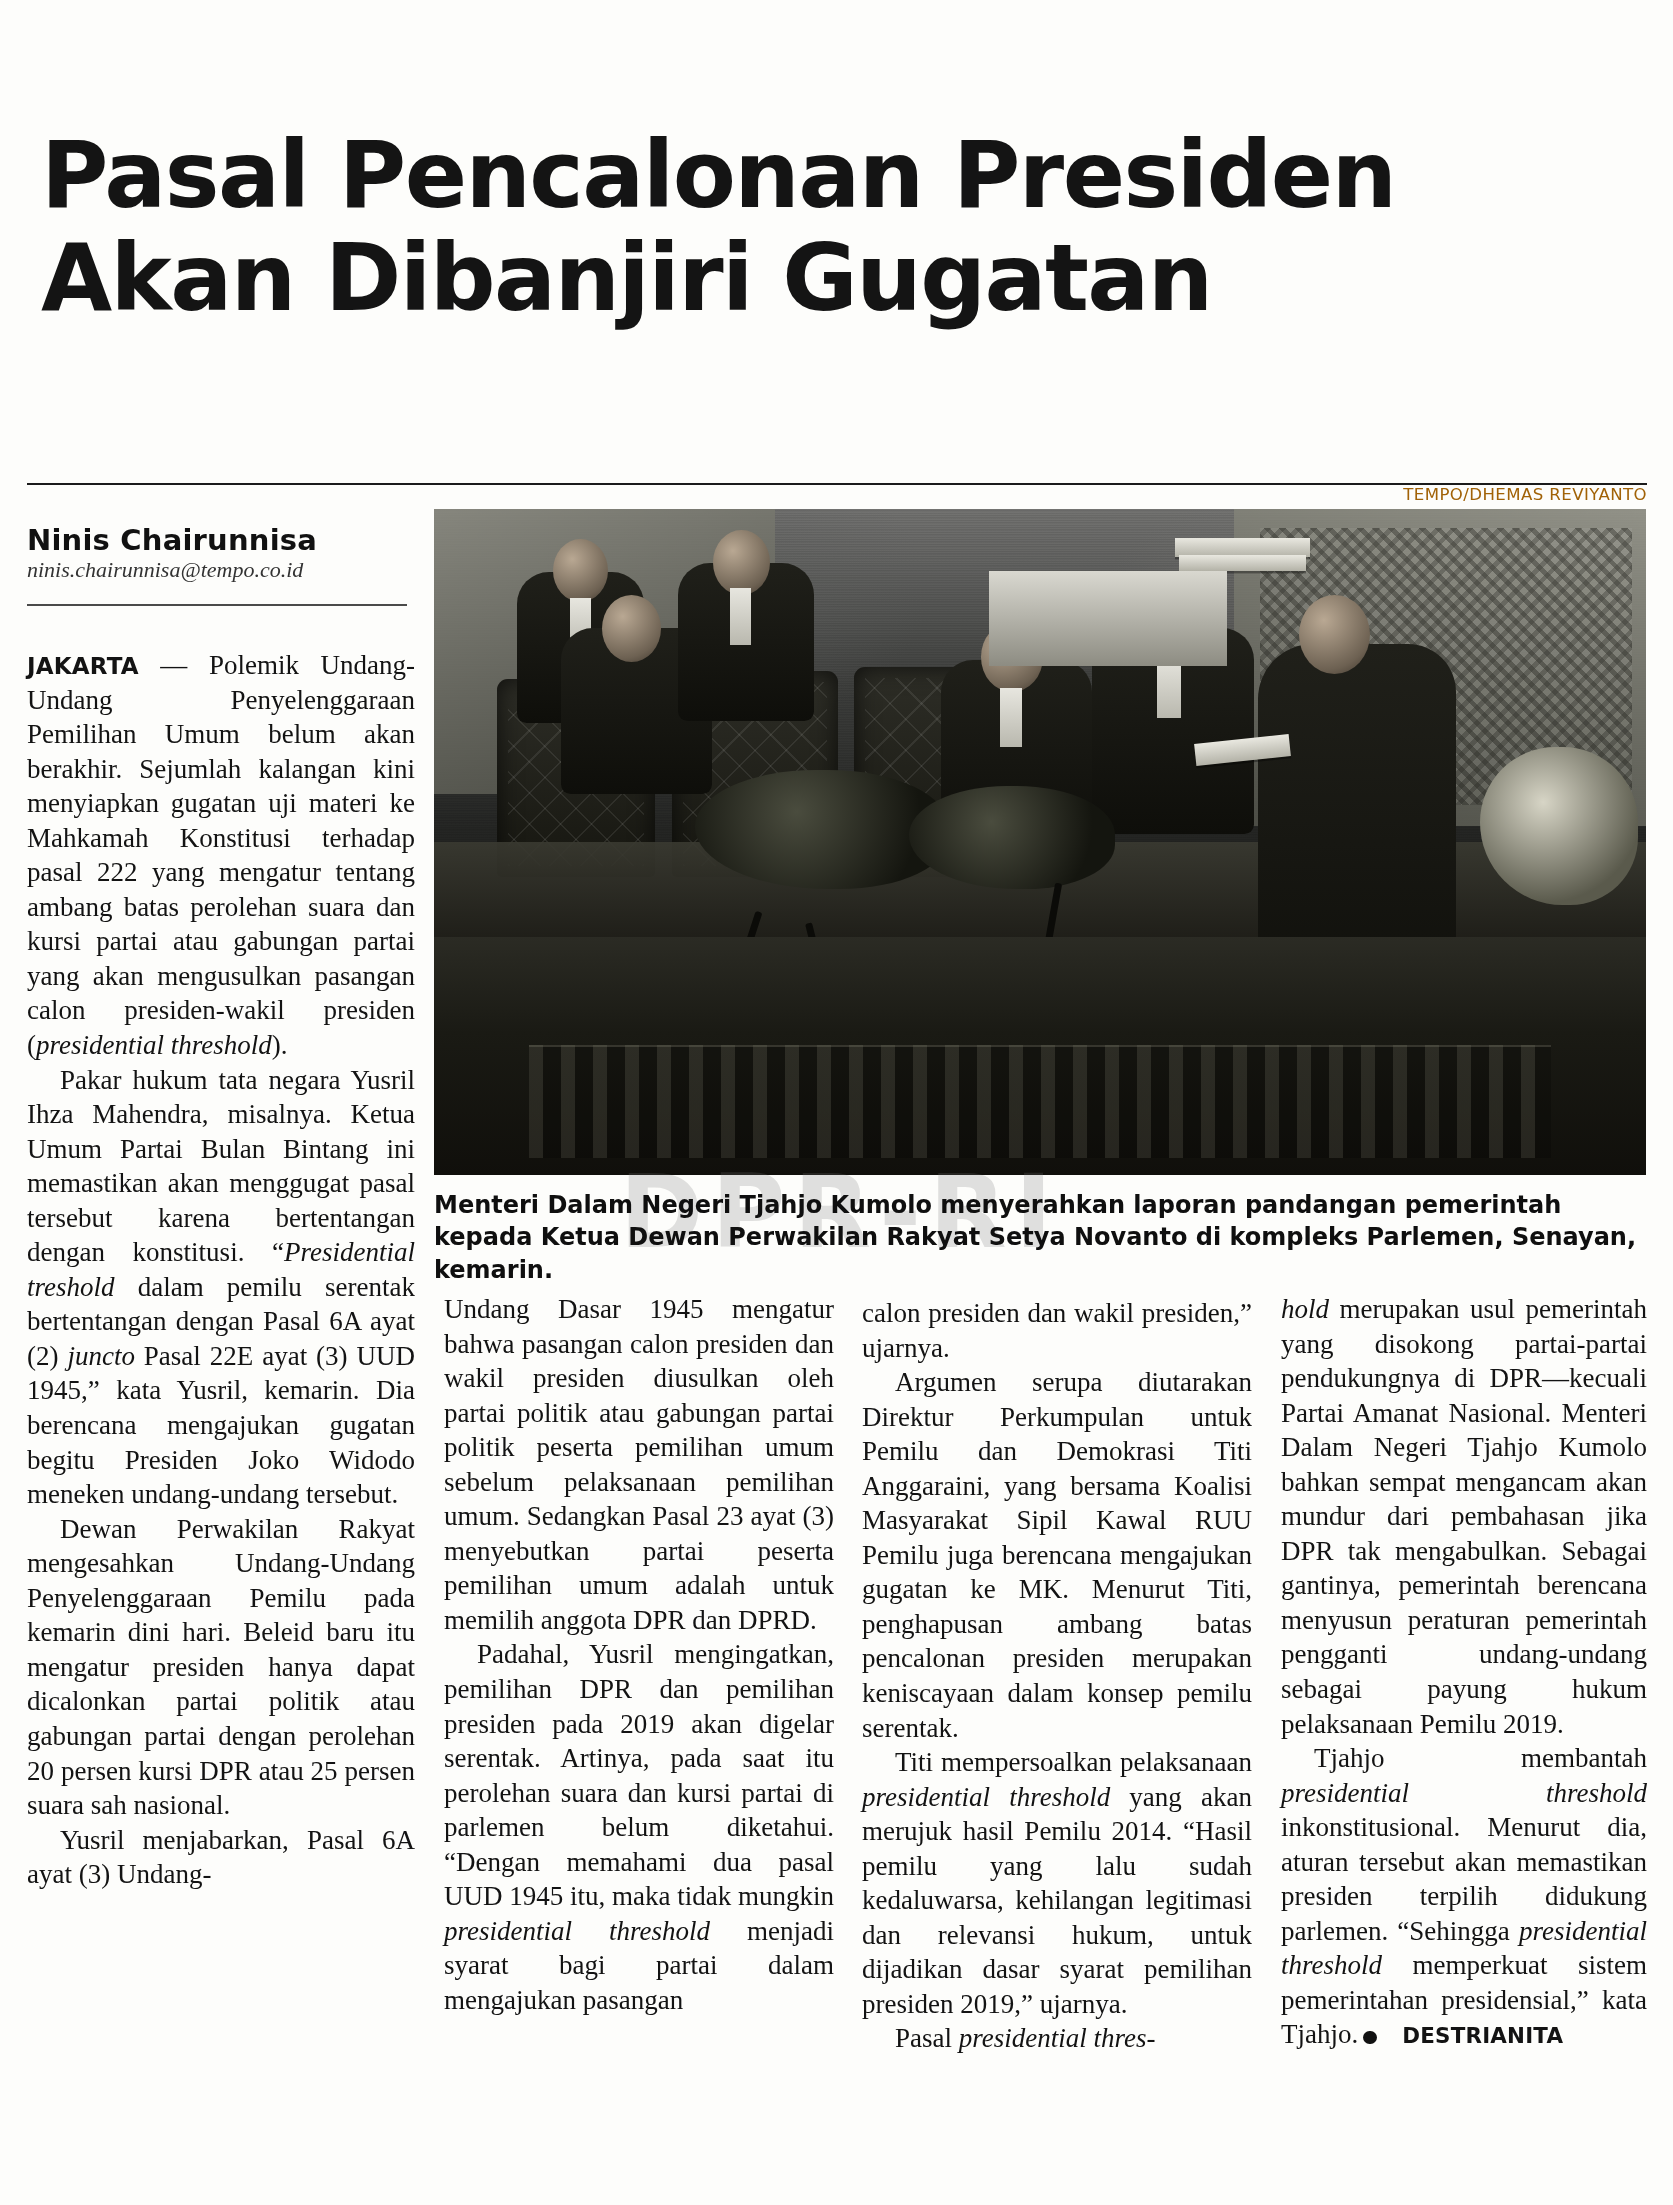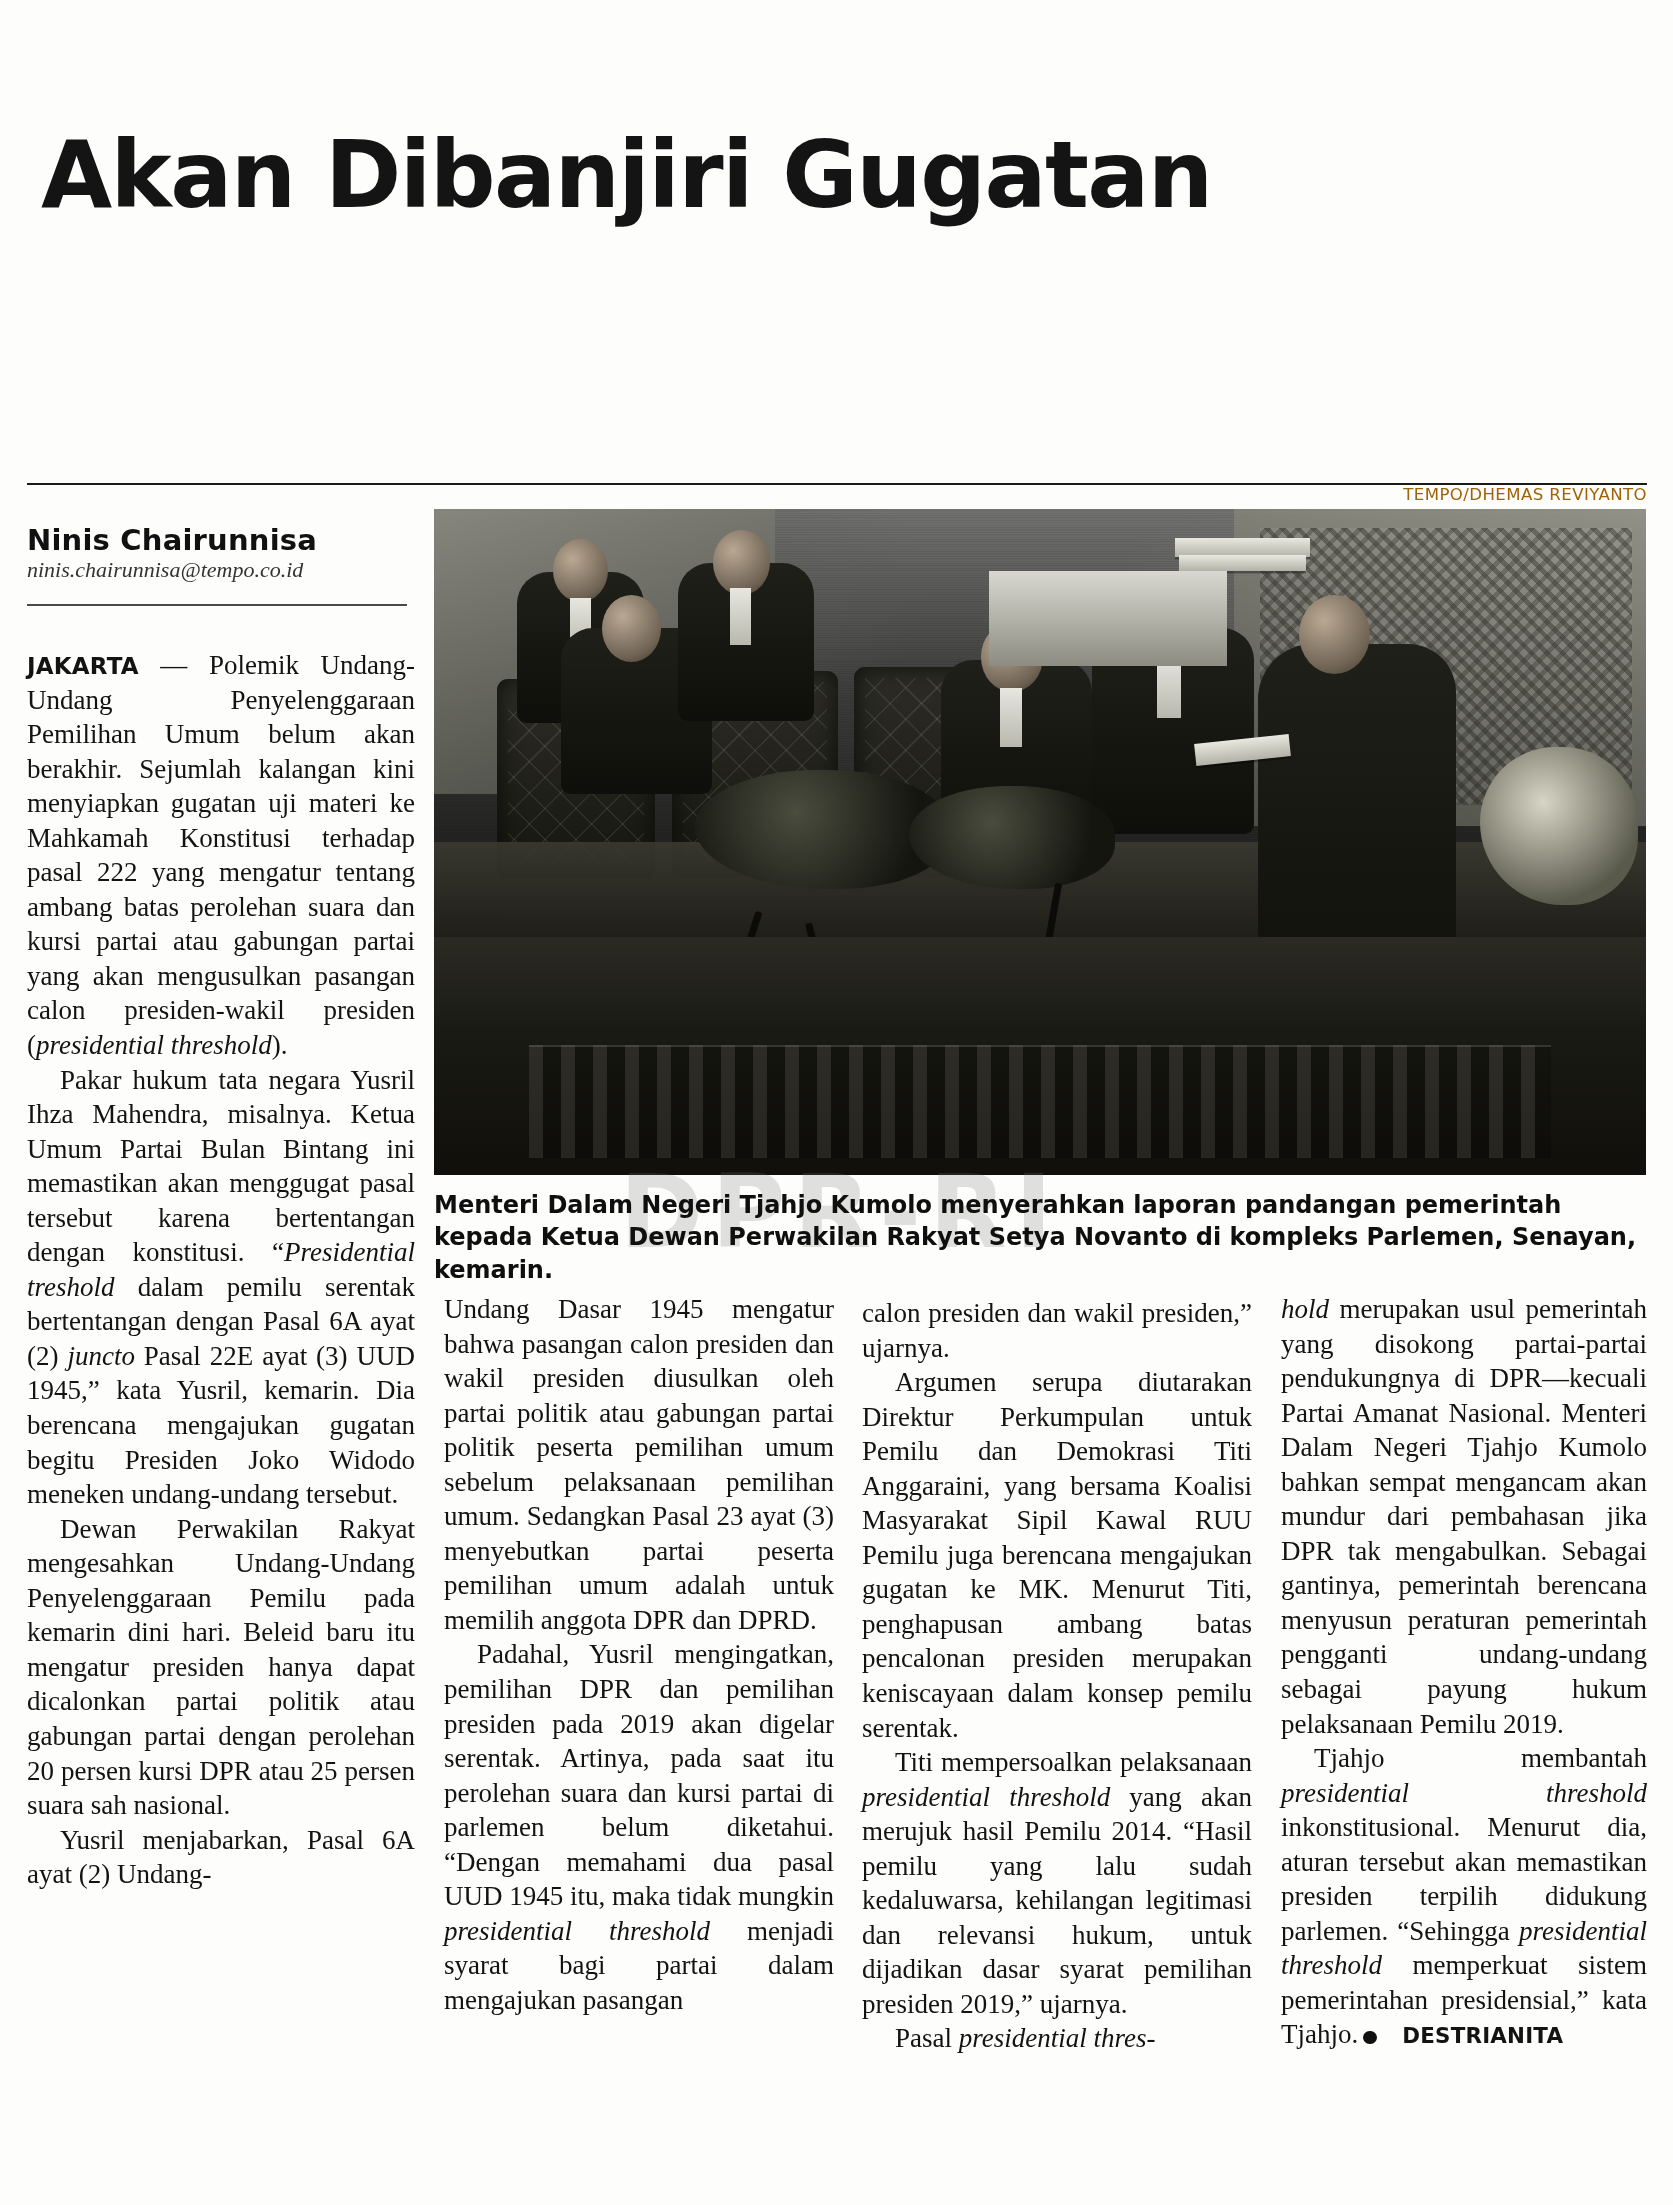--- a/index.html
+++ b/index.html
@@ -263,20 +263,21 @@
     letter-spacing: 0.2px;
     margin-left: 21px;
   }
 </style>
 </head>
 <body>
 
 <div class="page">
 
   <h1 class="headline">
+    <span class="line">Pasal Pencalonan Presiden</span>
     <span class="line">Akan Dibanjiri Gugatan</span>
   </h1>
 
   <div class="rule"></div>
 
   <div class="byline">
     <div class="author">Ninis Chairunnisa</div>
     <div class="email">ninis.chairunnisa@tempo.co.id</div>
   </div>
   <div class="byline-rule"></div>
@@ -341,21 +342,21 @@
   <div class="caption">Menteri Dalam Negeri Tjahjo Kumolo menyerahkan laporan pandangan pemerintah kepada Ketua Dewan Perwakilan Rakyat Setya Novanto di kompleks Parlemen, Senayan, kemarin.</div>
 
   <div class="col col1">
     <p class="first">
       <span class="dropcity">JAKARTA</span><span> — Polemik Undang-Undang Penyelenggaraan Pemilihan Umum belum akan berakhir. Sejumlah kalangan kini menyiapkan gugatan uji materi ke Mahkamah Konstitusi terhadap pasal 222 yang mengatur tentang ambang batas perolehan suara dan kursi partai atau gabungan partai yang akan mengusulkan pasangan calon presiden-wakil presiden (</span><i>presidential threshold</i><span>).</span>
     </p>
     <p>
       <span>Pakar hukum tata negara Yusril Ihza Mahendra, misalnya. Ketua Umum Partai Bulan Bintang ini memastikan akan menggugat pasal tersebut karena bertentangan dengan konstitusi. “</span><i>Presidential treshold</i><span> dalam pemilu serentak bertentangan dengan Pasal 6A ayat (2) </span><i>juncto</i><span> Pasal 22E ayat (3) UUD 1945,” kata Yusril, kemarin. Dia berencana mengajukan gugatan begitu Presiden Joko Widodo meneken undang-undang tersebut.</span>
     </p>
     <p>Dewan Perwakilan Rakyat mengesahkan Undang-Undang Penyelenggaraan Pemilu pada kemarin dini hari. Beleid baru itu mengatur presiden hanya dapat dicalonkan partai politik atau gabungan partai dengan perolehan 20 persen kursi DPR atau 25 persen suara sah nasional.</p>
-    <p>Yusril menjabarkan, Pasal 6A ayat (2) Undang-</p>
+    <p>Yusril menjabarkan, Pasal 6A ayat (3) Undang-</p>
   </div>
 
   <div class="col col2">
     <p class="first">Undang Dasar 1945 mengatur bahwa pasangan calon presiden dan wakil presiden diusulkan oleh partai politik atau gabungan partai politik peserta pemilihan umum sebelum pelaksanaan pemilihan umum. Sedangkan Pasal 23 ayat (3) menyebutkan partai peserta pemilihan umum adalah untuk memilih anggota DPR dan DPRD.</p>
     <p>
       <span>Padahal, Yusril mengingatkan, pemilihan DPR dan pemilihan presiden pada 2019 akan digelar serentak. Artinya, pada saat itu perolehan suara dan kursi partai di parlemen belum diketahui. “Dengan memahami dua pasal UUD 1945 itu, maka tidak mungkin </span><i>presidential threshold</i><span> menjadi syarat bagi partai dalam mengajukan pasangan</span>
     </p>
   </div>
 
   <div class="col col3">

